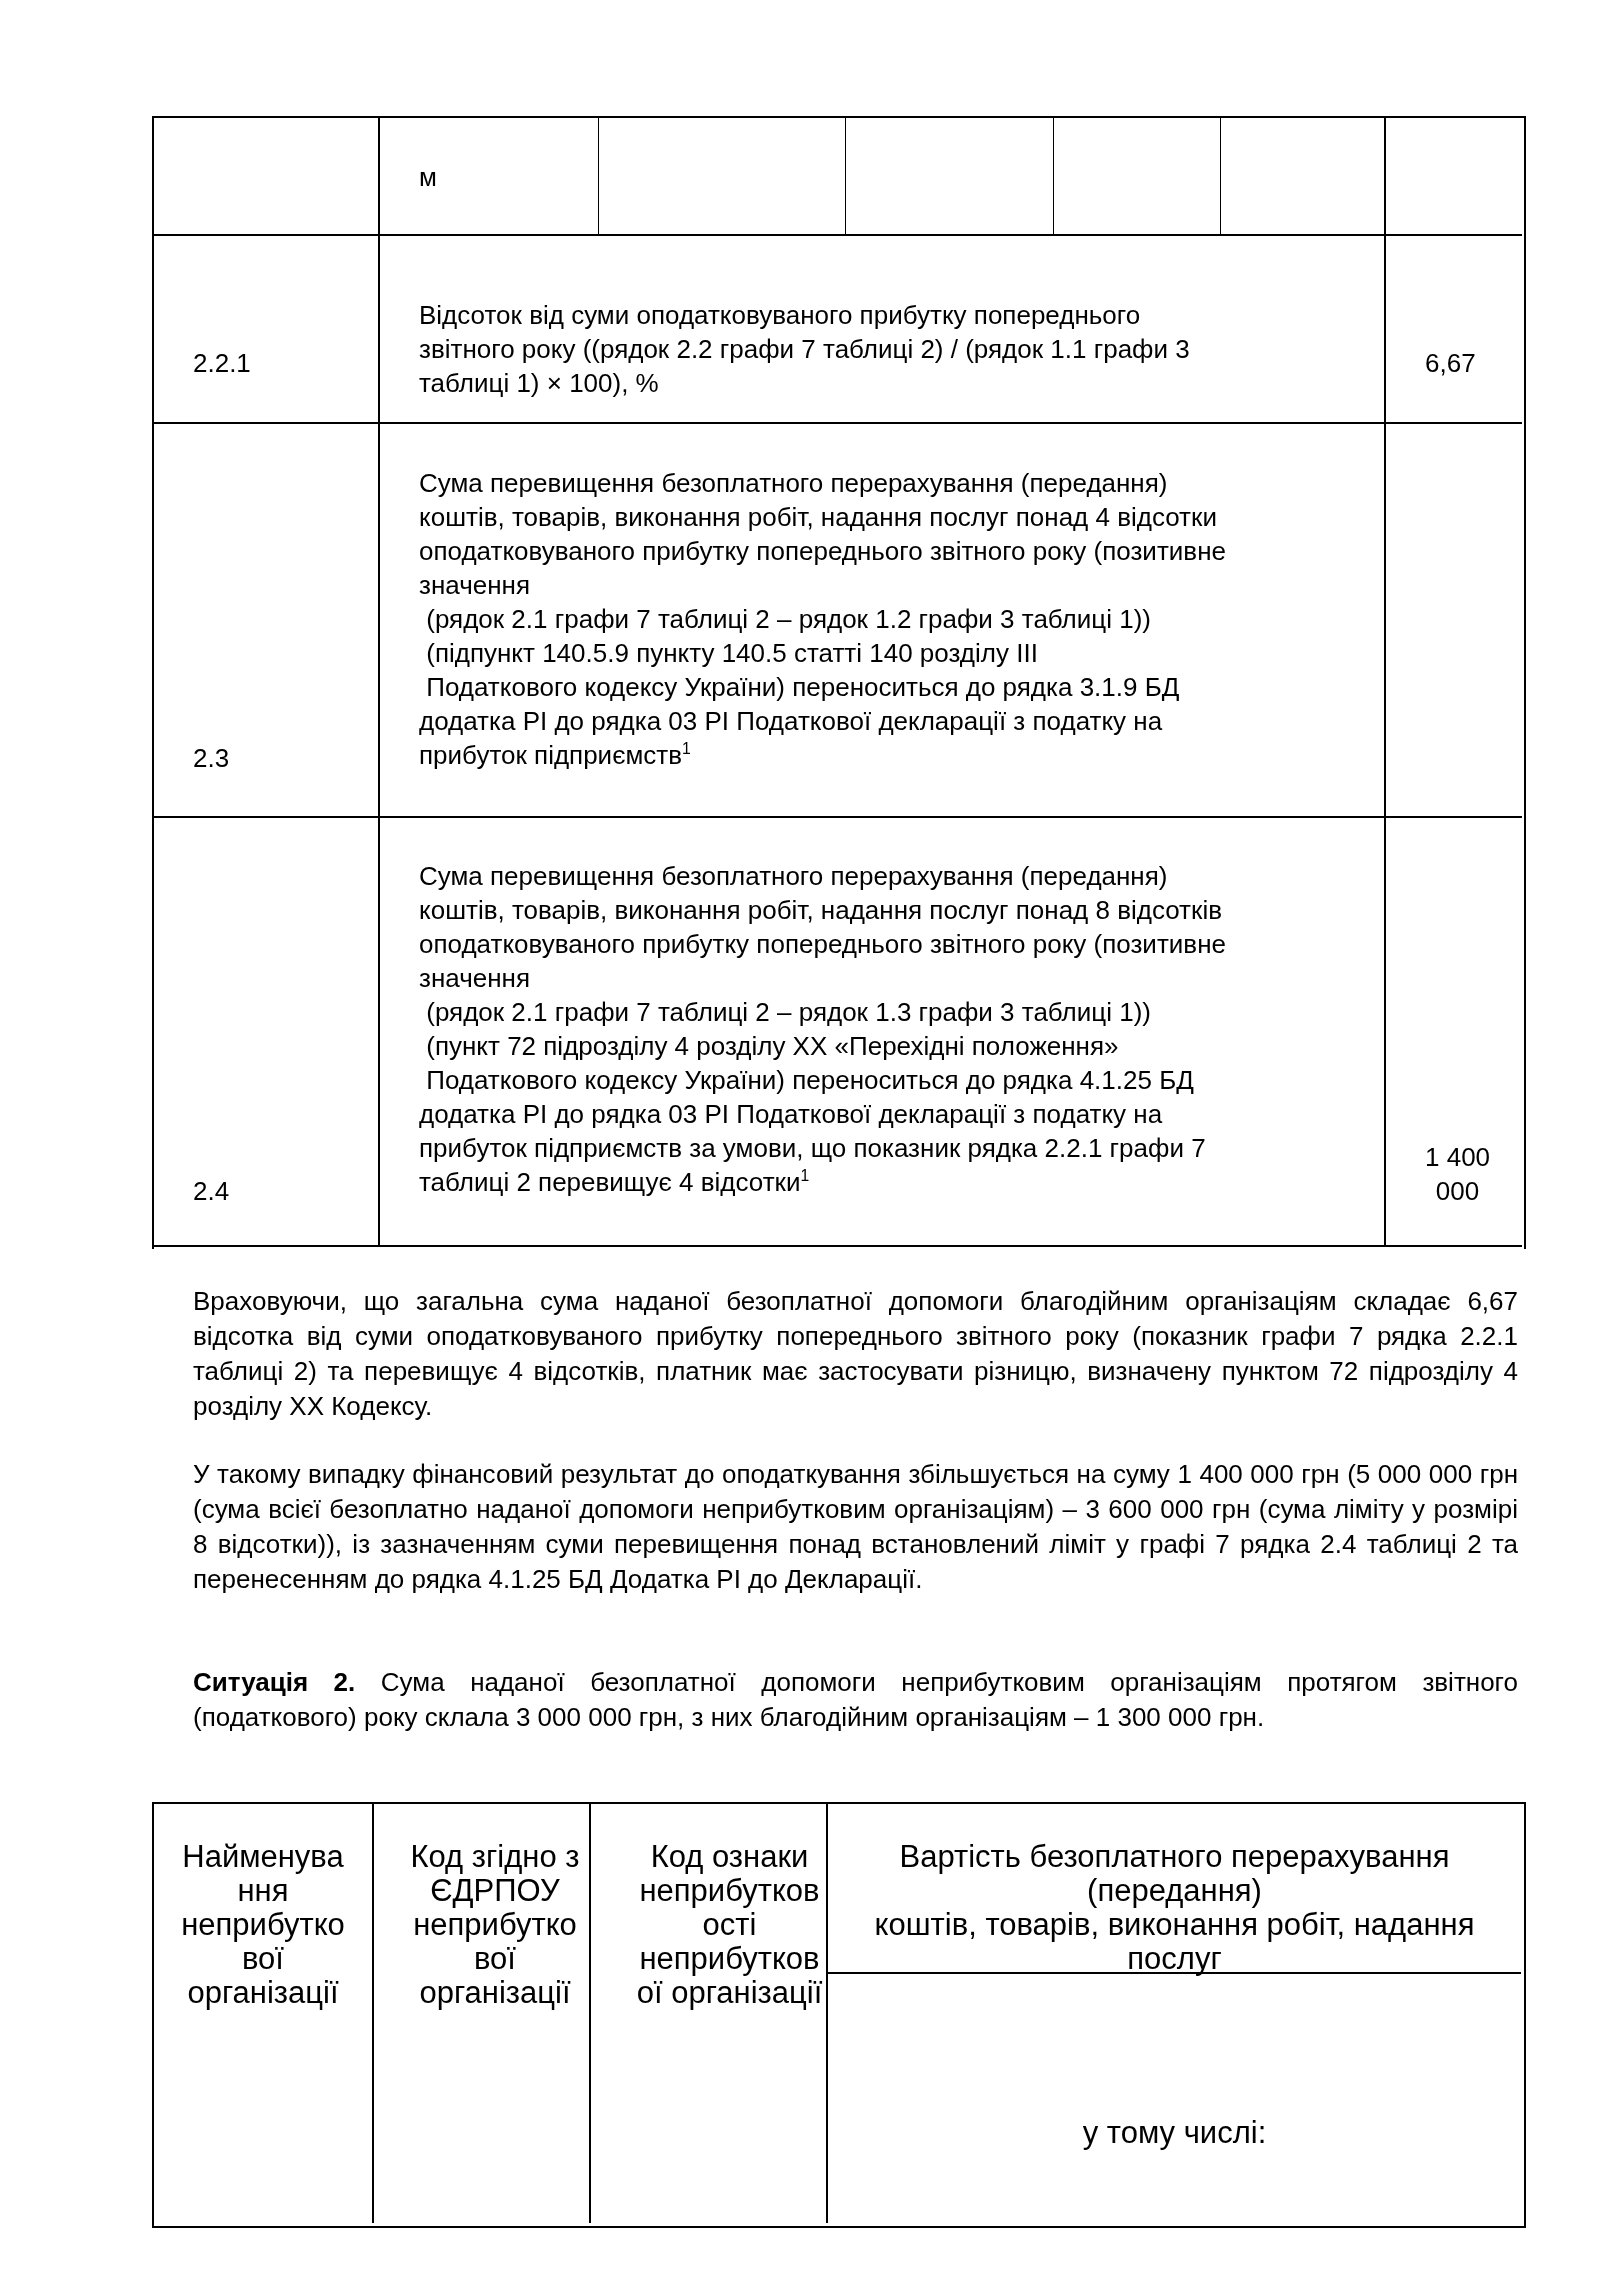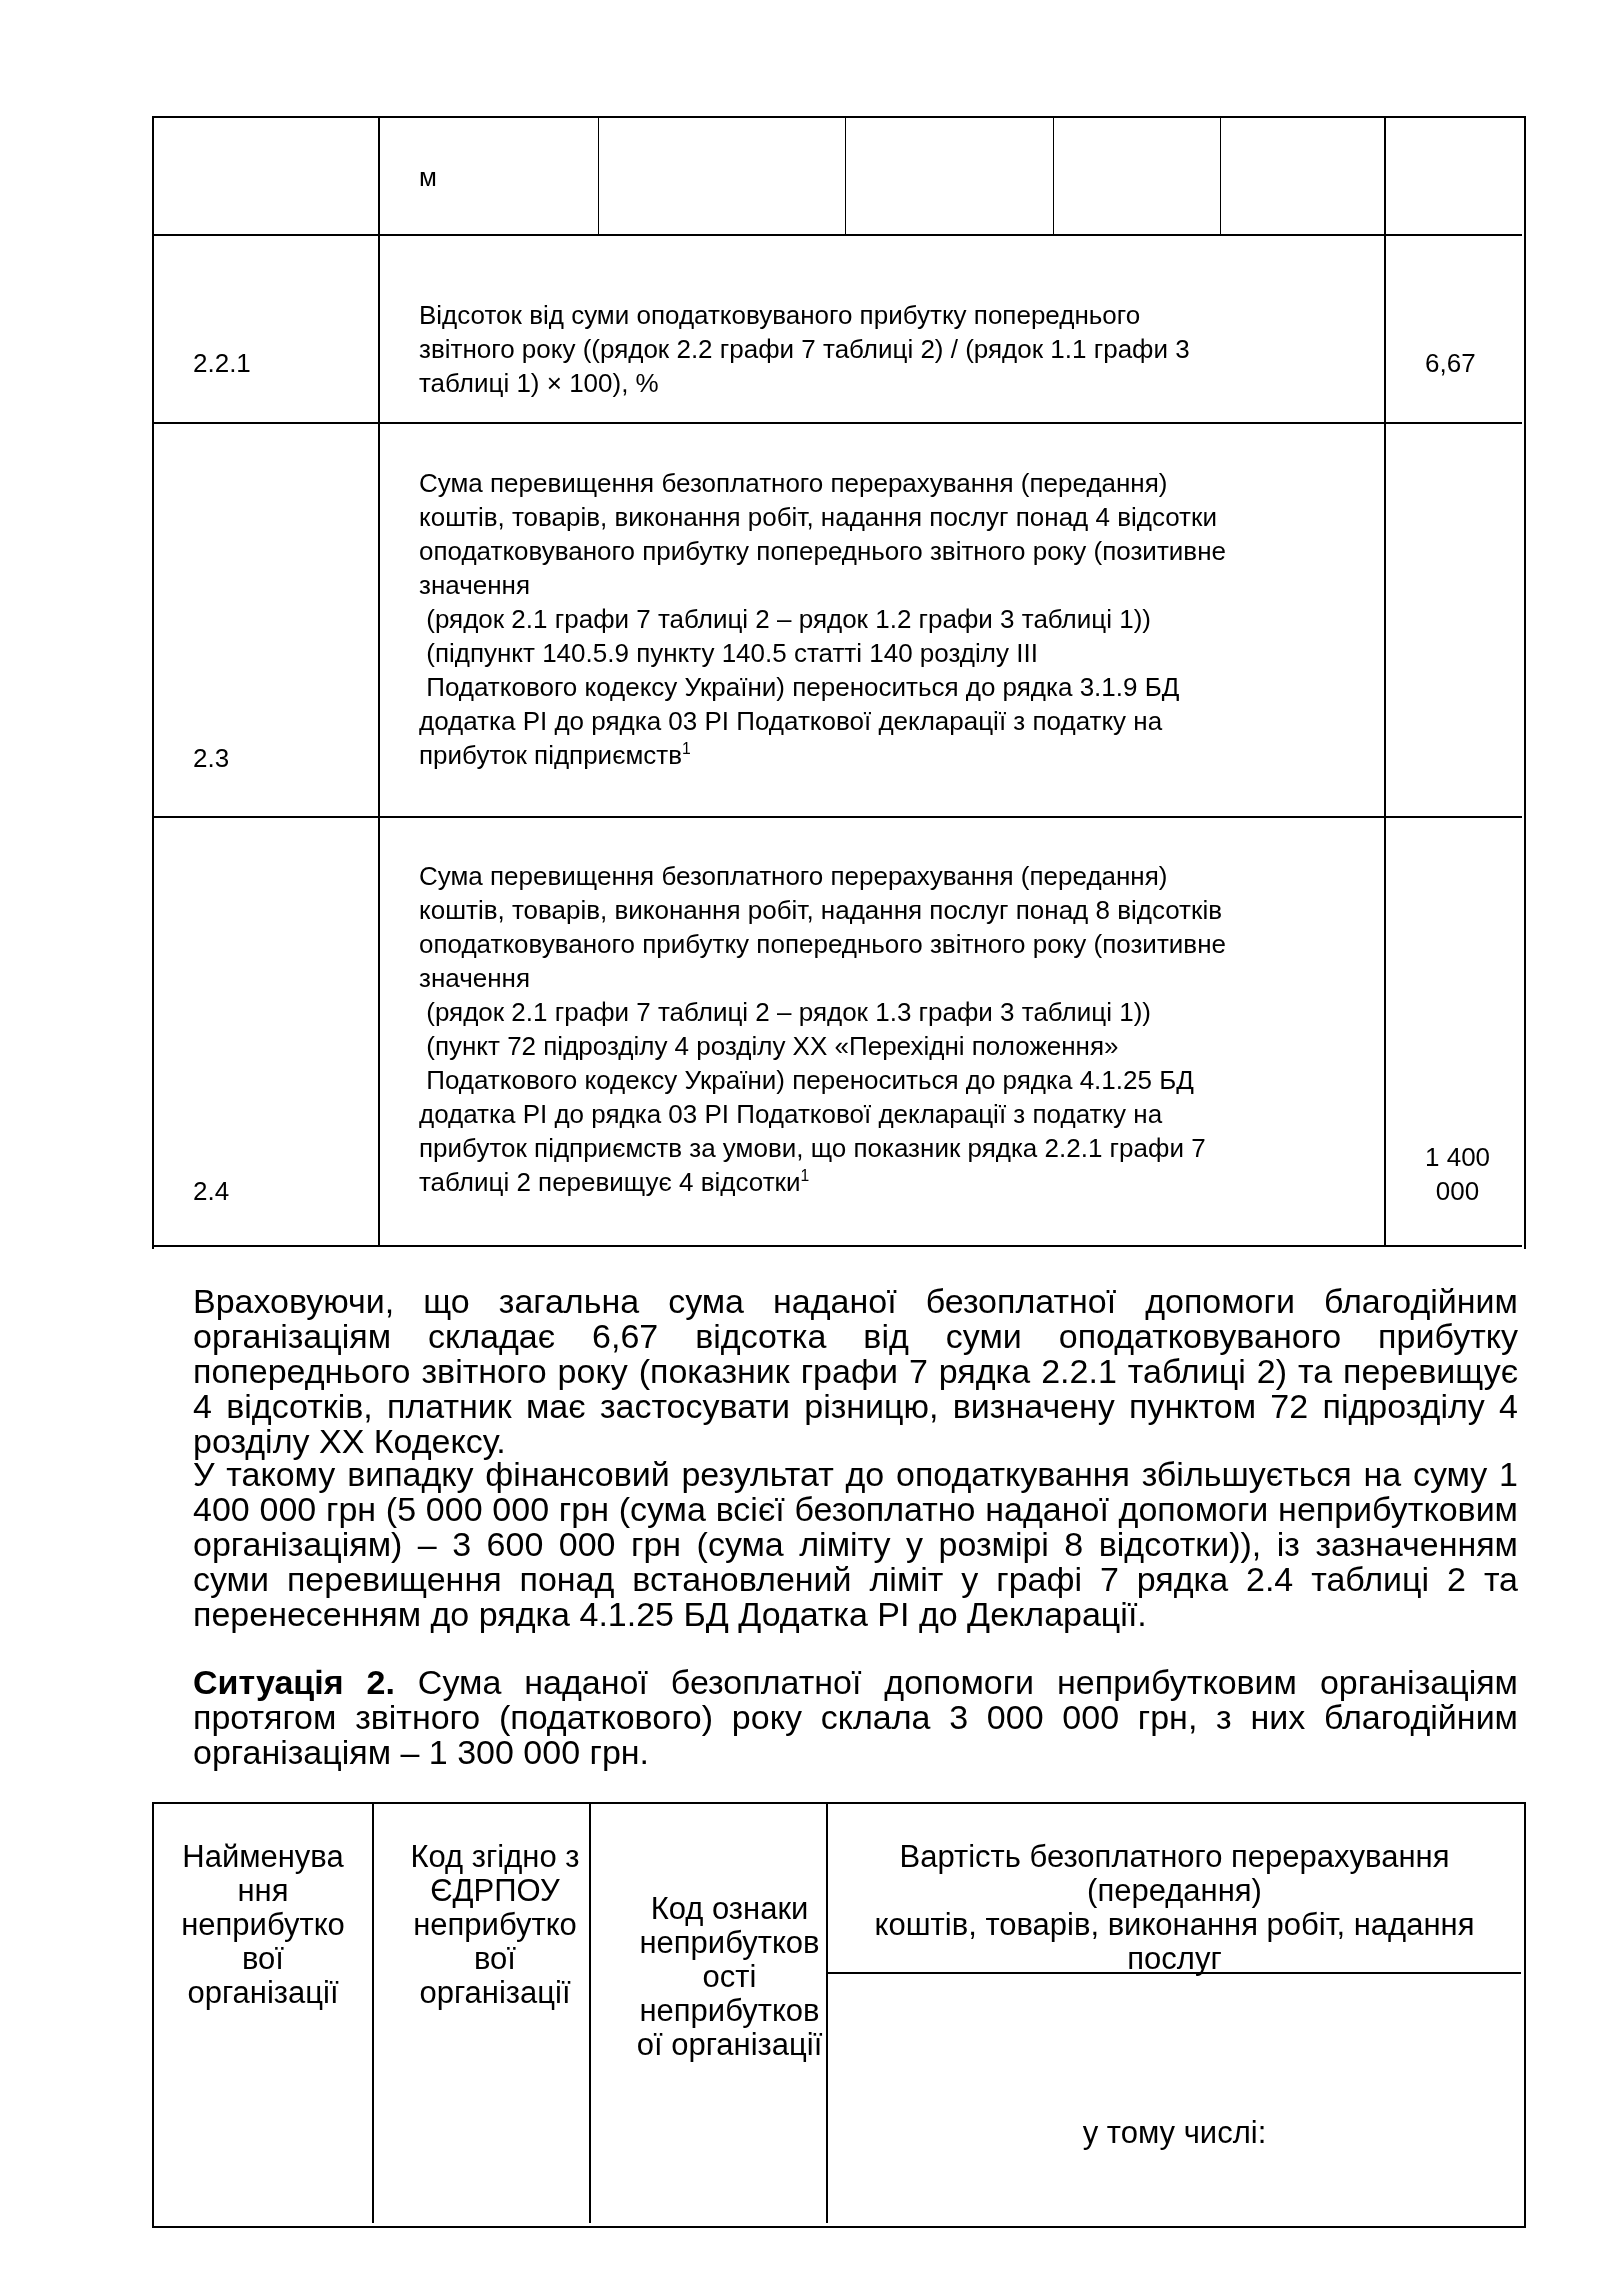--- a/index.html
+++ b/index.html
@@ -5,21 +5,21 @@
   html, body { margin: 0; padding: 0; background: #ffffff; }
   body { width: 1623px; height: 2295px; position: relative; overflow: hidden;
          font-family: "Liberation Sans", "DejaVu Sans", sans-serif; color: #000; }
   .t1 { position: absolute; left: 152px; top: 116px; width: 1370px; height: 1131px;
         border-left: 2px solid #000; border-right: 2px solid #000; border-top: 2.6px solid #000; }
   .hl { position: absolute; height: 0; border-top: 2.6px solid #000; }
   .vl { position: absolute; width: 0; border-left: 2px solid #000; }
   .vlthin { position: absolute; width: 0; border-left: 1.3px solid #000; }
   .cell-text { position: absolute; font-size: 26px; line-height: 34px; white-space: pre-wrap; }
   .sup { font-size: 15.7px; vertical-align: super; line-height: 0; }
-  .para { position: absolute; left: 193px; width: 1325px; font-size: 34px; line-height: 35px;
+  .para { position: absolute; left: 193px; width: 1325px; font-size: 26px; line-height: 35px;
           text-align: justify; text-align-last: left; }
   .para b { font-weight: bold; }
   .t2 { position: absolute; left: 152px; top: 1802px; width: 1370px; height: 422px;
         border: 2px solid #000; }
   .hdr { position: absolute; font-size: 31px; line-height: 34px; text-align: center; }
 </style>
 </head>
 <body>
 
 <div class="t1"></div>
@@ -92,21 +92,21 @@
 <div class="hdr" style="left:154px; top:1840px; width:218px; white-space:pre-line;">Найменува
 ння
 неприбутко
 вої
 організації</div>
 <div class="hdr" style="left:374px; top:1840px; width:242px; white-space:pre-line;">Код згідно з
 ЄДРПОУ
 неприбутко
 вої
 організації</div>
-<div class="hdr" style="left:591px; top:1892px; width:277px; white-space:pre-line;">Код ознаки
+<div class="hdr" style="left:591px; top:1840px; width:277px; white-space:pre-line;">Код ознаки
 неприбутков
 ості
 неприбутков
 ої організації</div>
 <div class="hdr" style="left:828px; top:1840px; width:693px; white-space:pre-line;">Вартість безоплатного перерахування
 (передання)
 коштів, товарів, виконання робіт, надання
 послуг</div>
 <div class="hdr" style="left:828px; top:2077px; width:693px;margin-top:39px;">у тому числі:</div>
 

